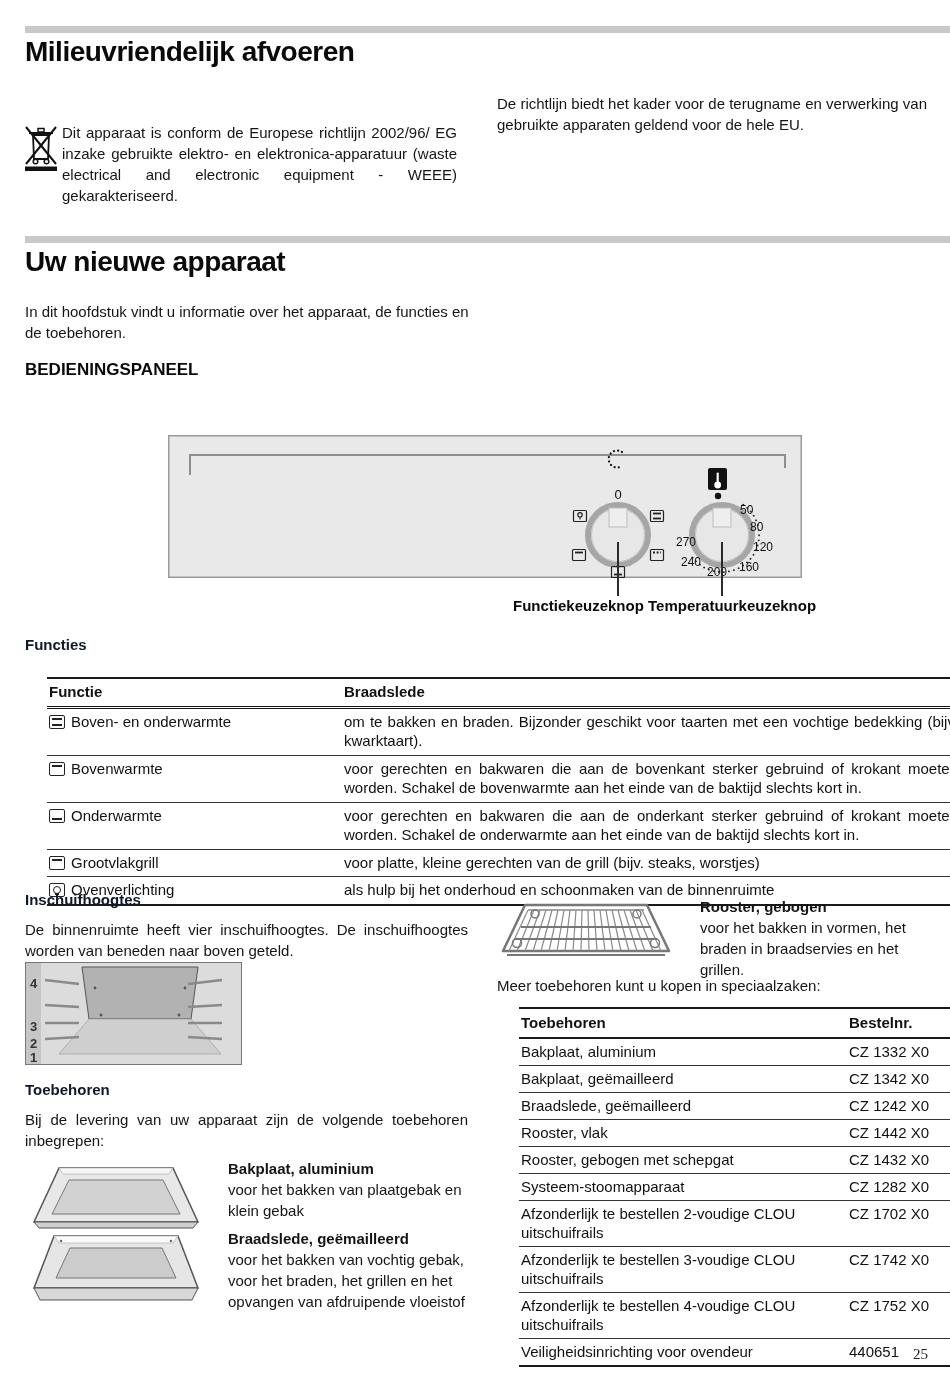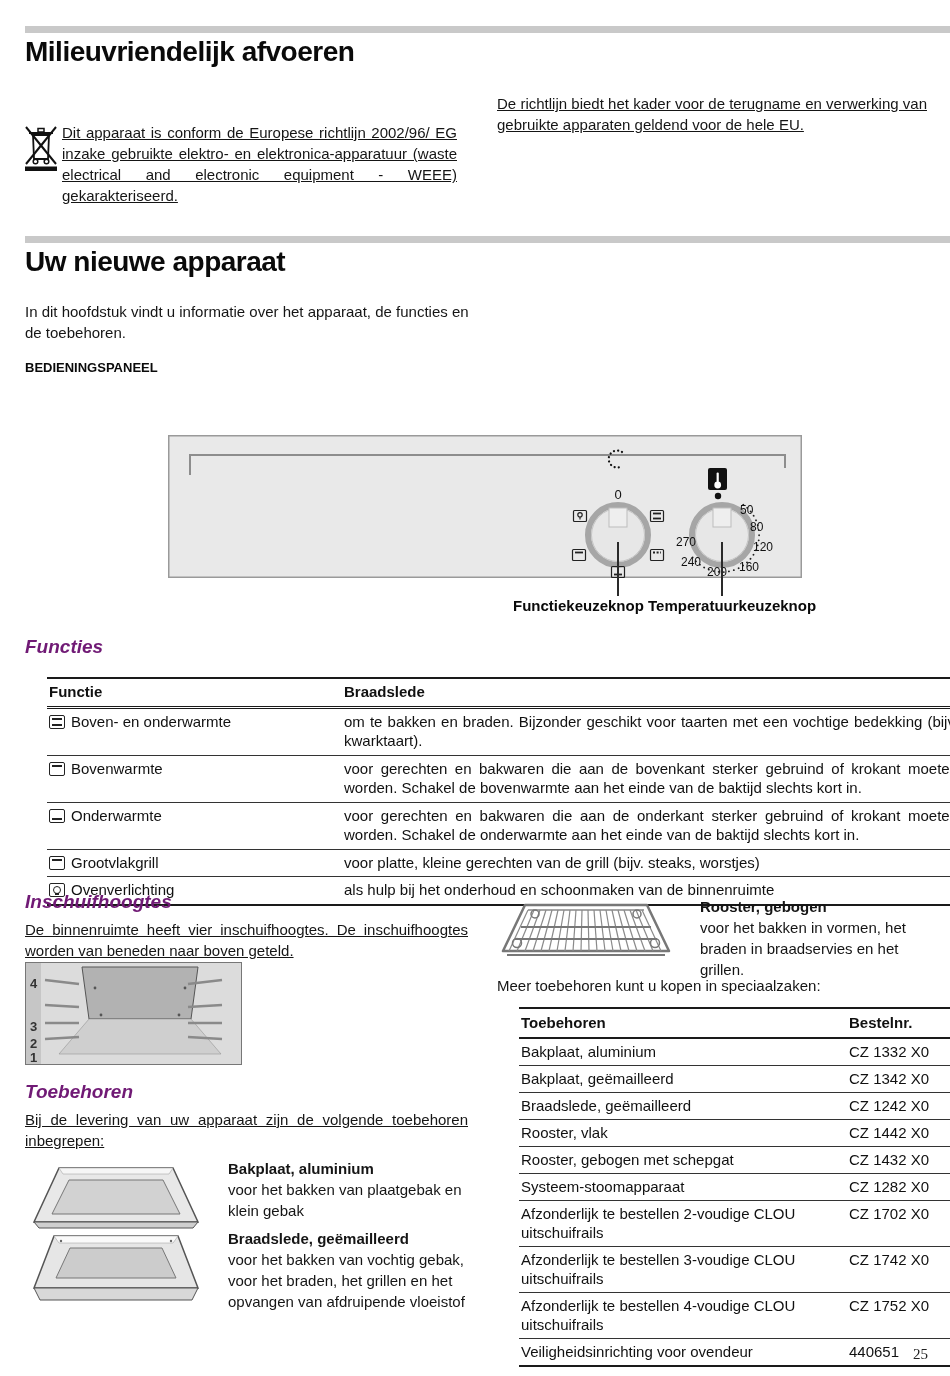--- a/index.html
+++ b/index.html
@@ -5,24 +5,24 @@
   * { margin:0; padding:0; box-sizing:border-box; }
   html,body { background:#ffffff; }
   .page {
     position:relative; width:950px; height:1376px; background:#fff;
     font-family:"Liberation Sans","DejaVu Sans",sans-serif; color:#111;
     overflow:hidden;
   }
   .abs { position:absolute; }
   .divider { height:7px; background:#c9c9c9; }
   h1 { font-size:28px; font-weight:bold; letter-spacing:-0.5px; color:#0a0a0a; }
-  .h2 { font-size:19px; font-weight:bold; color:#701a75;font-style:italic; }
-  .h2-caps { font-size:13px; font-weight:bold; color:#0a0a0a; }
+  .h2 { font-size:15px; font-weight:bold; color:#0f172a; }
+  .h2-caps { font-size:17px; font-weight:bold; color:#0a0a0a; }
   .body-text { font-size:15px; line-height:21px; color:#151515; }
-  .just { text-align:justify;text-decoration:underline; }
+  .just { text-align:justify; }
   .bold { font-weight:bold; }
 
   
   table { border-collapse:collapse;margin-left:22px; }
   .fn-table { width:915px; font-size:15px; line-height:19.5px; border-top:2px solid #1a1a1a; border-bottom:2px solid #1a1a1a; }
   .fn-table th { text-align:left; font-weight:bold; padding:3px 4px 4px 2px; border-bottom:3px double #1a1a1a; }
   .fn-table td { vertical-align:top; padding:3px 4px 4px 2px; border-bottom:1px solid #333; }
   .fn-table tr:last-child td { border-bottom:none; }
   .fn-table .c1 { width:295px; }
   .fn-table td.desc { text-align:justify; }

